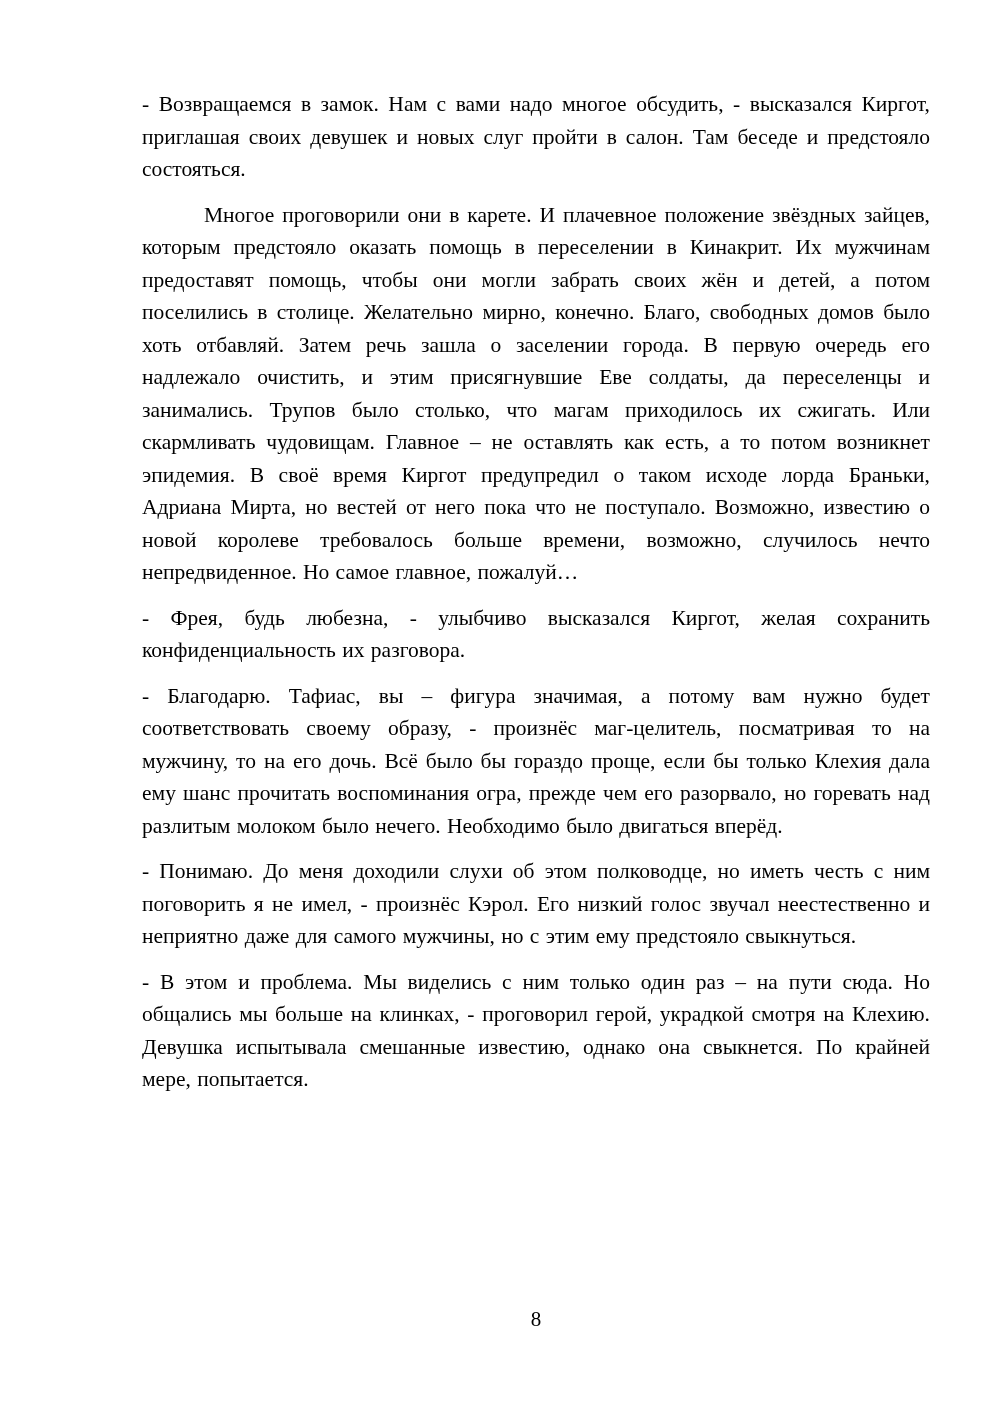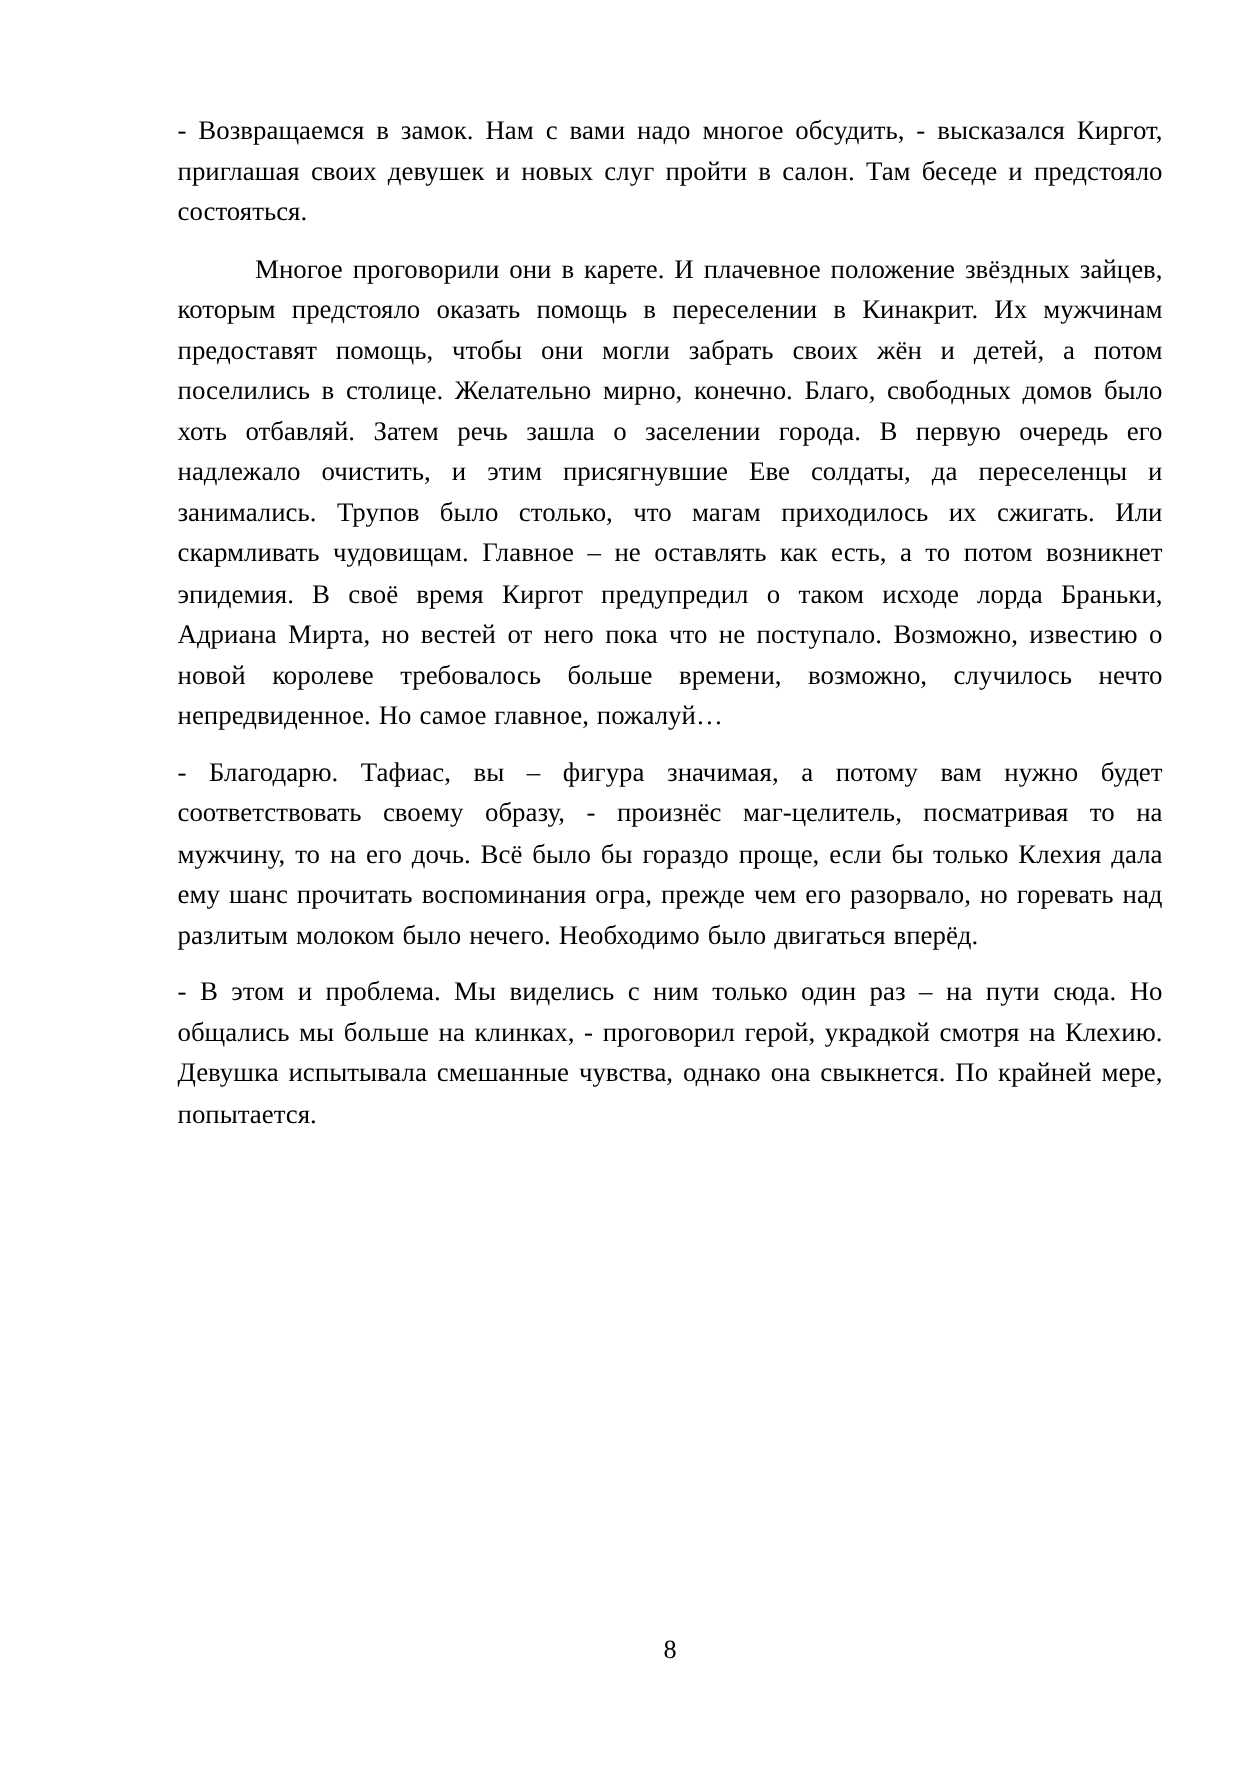--- a/index.html
+++ b/index.html
@@ -43,17 +43,19 @@
     line-height: 28px;
   }
 </style>
 </head>
 <body>
 
 <div class="page">
   <div class="text-block" id="paragraphs">
       <p class="para">- Возвращаемся в замок. Нам с вами надо многое обсудить, - высказался Киргот, приглашая своих девушек и новых слуг пройти в салон. Там беседе и предстояло состояться.</p>
       <p class="para indent">Многое проговорили они в карете. И плачевное положение звёздных зайцев, которым предстояло оказать помощь в переселении в Кинакрит. Их мужчинам предоставят помощь, чтобы они могли забрать своих жён и детей, а потом поселились в столице. Желательно мирно, конечно. Благо, свободных домов было хоть отбавляй. Затем речь зашла о заселении города. В первую очередь его надлежало очистить, и этим присягнувшие Еве солдаты, да переселенцы и занимались. Трупов было столько, что магам приходилось их сжигать. Или скармливать чудовищам. Главное – не оставлять как есть, а то потом возникнет эпидемия. В своё время Киргот предупредил о таком исходе лорда Браньки, Адриана Мирта, но вестей от него пока что не поступало. Возможно, известию о новой королеве требовалось больше времени, возможно, случилось нечто непредвиденное. Но самое главное, пожалуй…</p>
+      <p class="para">- Фрея, будь любезна, - улыбчиво высказался Киргот, желая сохранить конфиденциальность их разговора.</p>
       <p class="para">- Благодарю. Тафиас, вы – фигура значимая, а потому вам нужно будет соответствовать своему образу, - произнёс маг-целитель, посматривая то на мужчину, то на его дочь. Всё было бы гораздо проще, если бы только Клехия дала ему шанс прочитать воспоминания огра, прежде чем его разорвало, но горевать над разлитым молоком было нечего. Необходимо было двигаться вперёд.</p>
-      <p class="para">- В этом и проблема. Мы виделись с ним только один раз – на пути сюда. Но общались мы больше на клинках, - проговорил герой, украдкой смотря на Клехию. Девушка испытывала смешанные чувства, однако она свыкнется. По крайней мере, попытается.</p>
+      <p class="para">- Понимаю. До меня доходили слухи об этом полководце, но иметь честь с ним поговорить я не имел, - произнёс Кэрол. Его низкий голос звучал неестественно и неприятно даже для самого мужчины, но с этим ему предстояло свыкнуться.</p>
+      <p class="para">- В этом и проблема. Мы виделись с ним только один раз – на пути сюда. Но общались мы больше на клинках, - проговорил герой, украдкой смотря на Клехию. Девушка испытывала смешанные известию, однако она свыкнется. По крайней мере, попытается.</p>
     </div>
   <div class="page-number">8</div>
 </div>
 
 </body></html>

